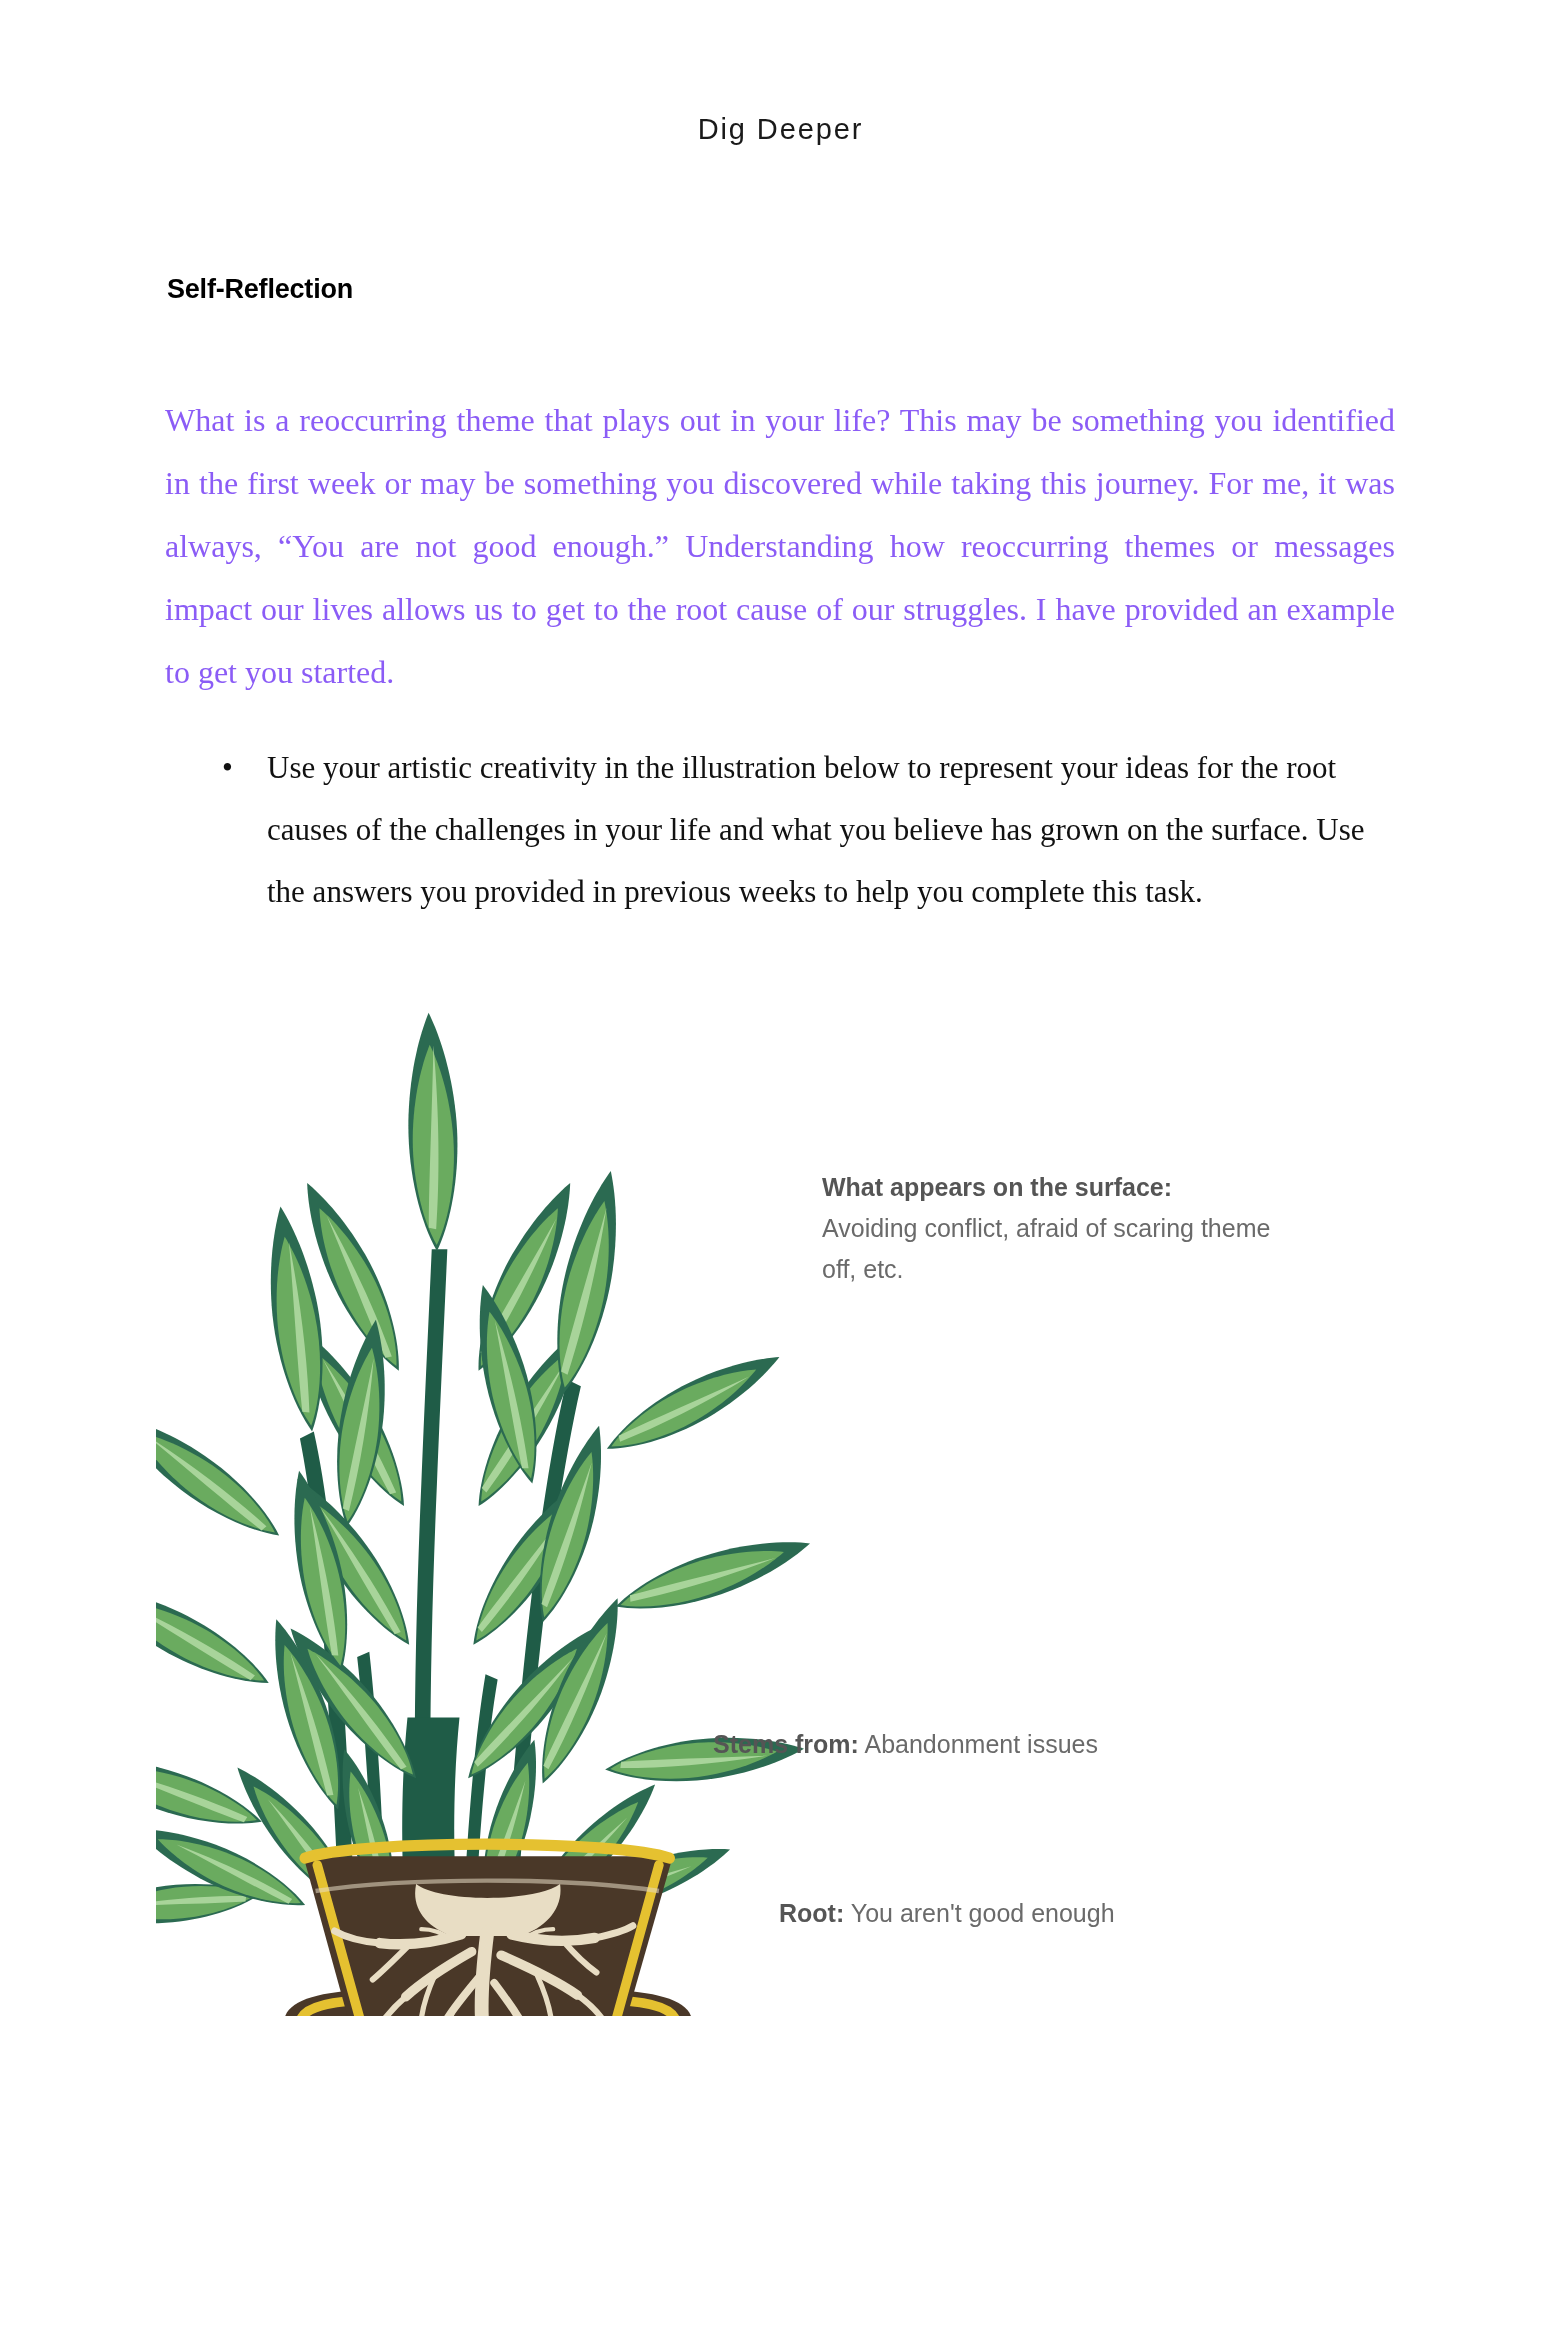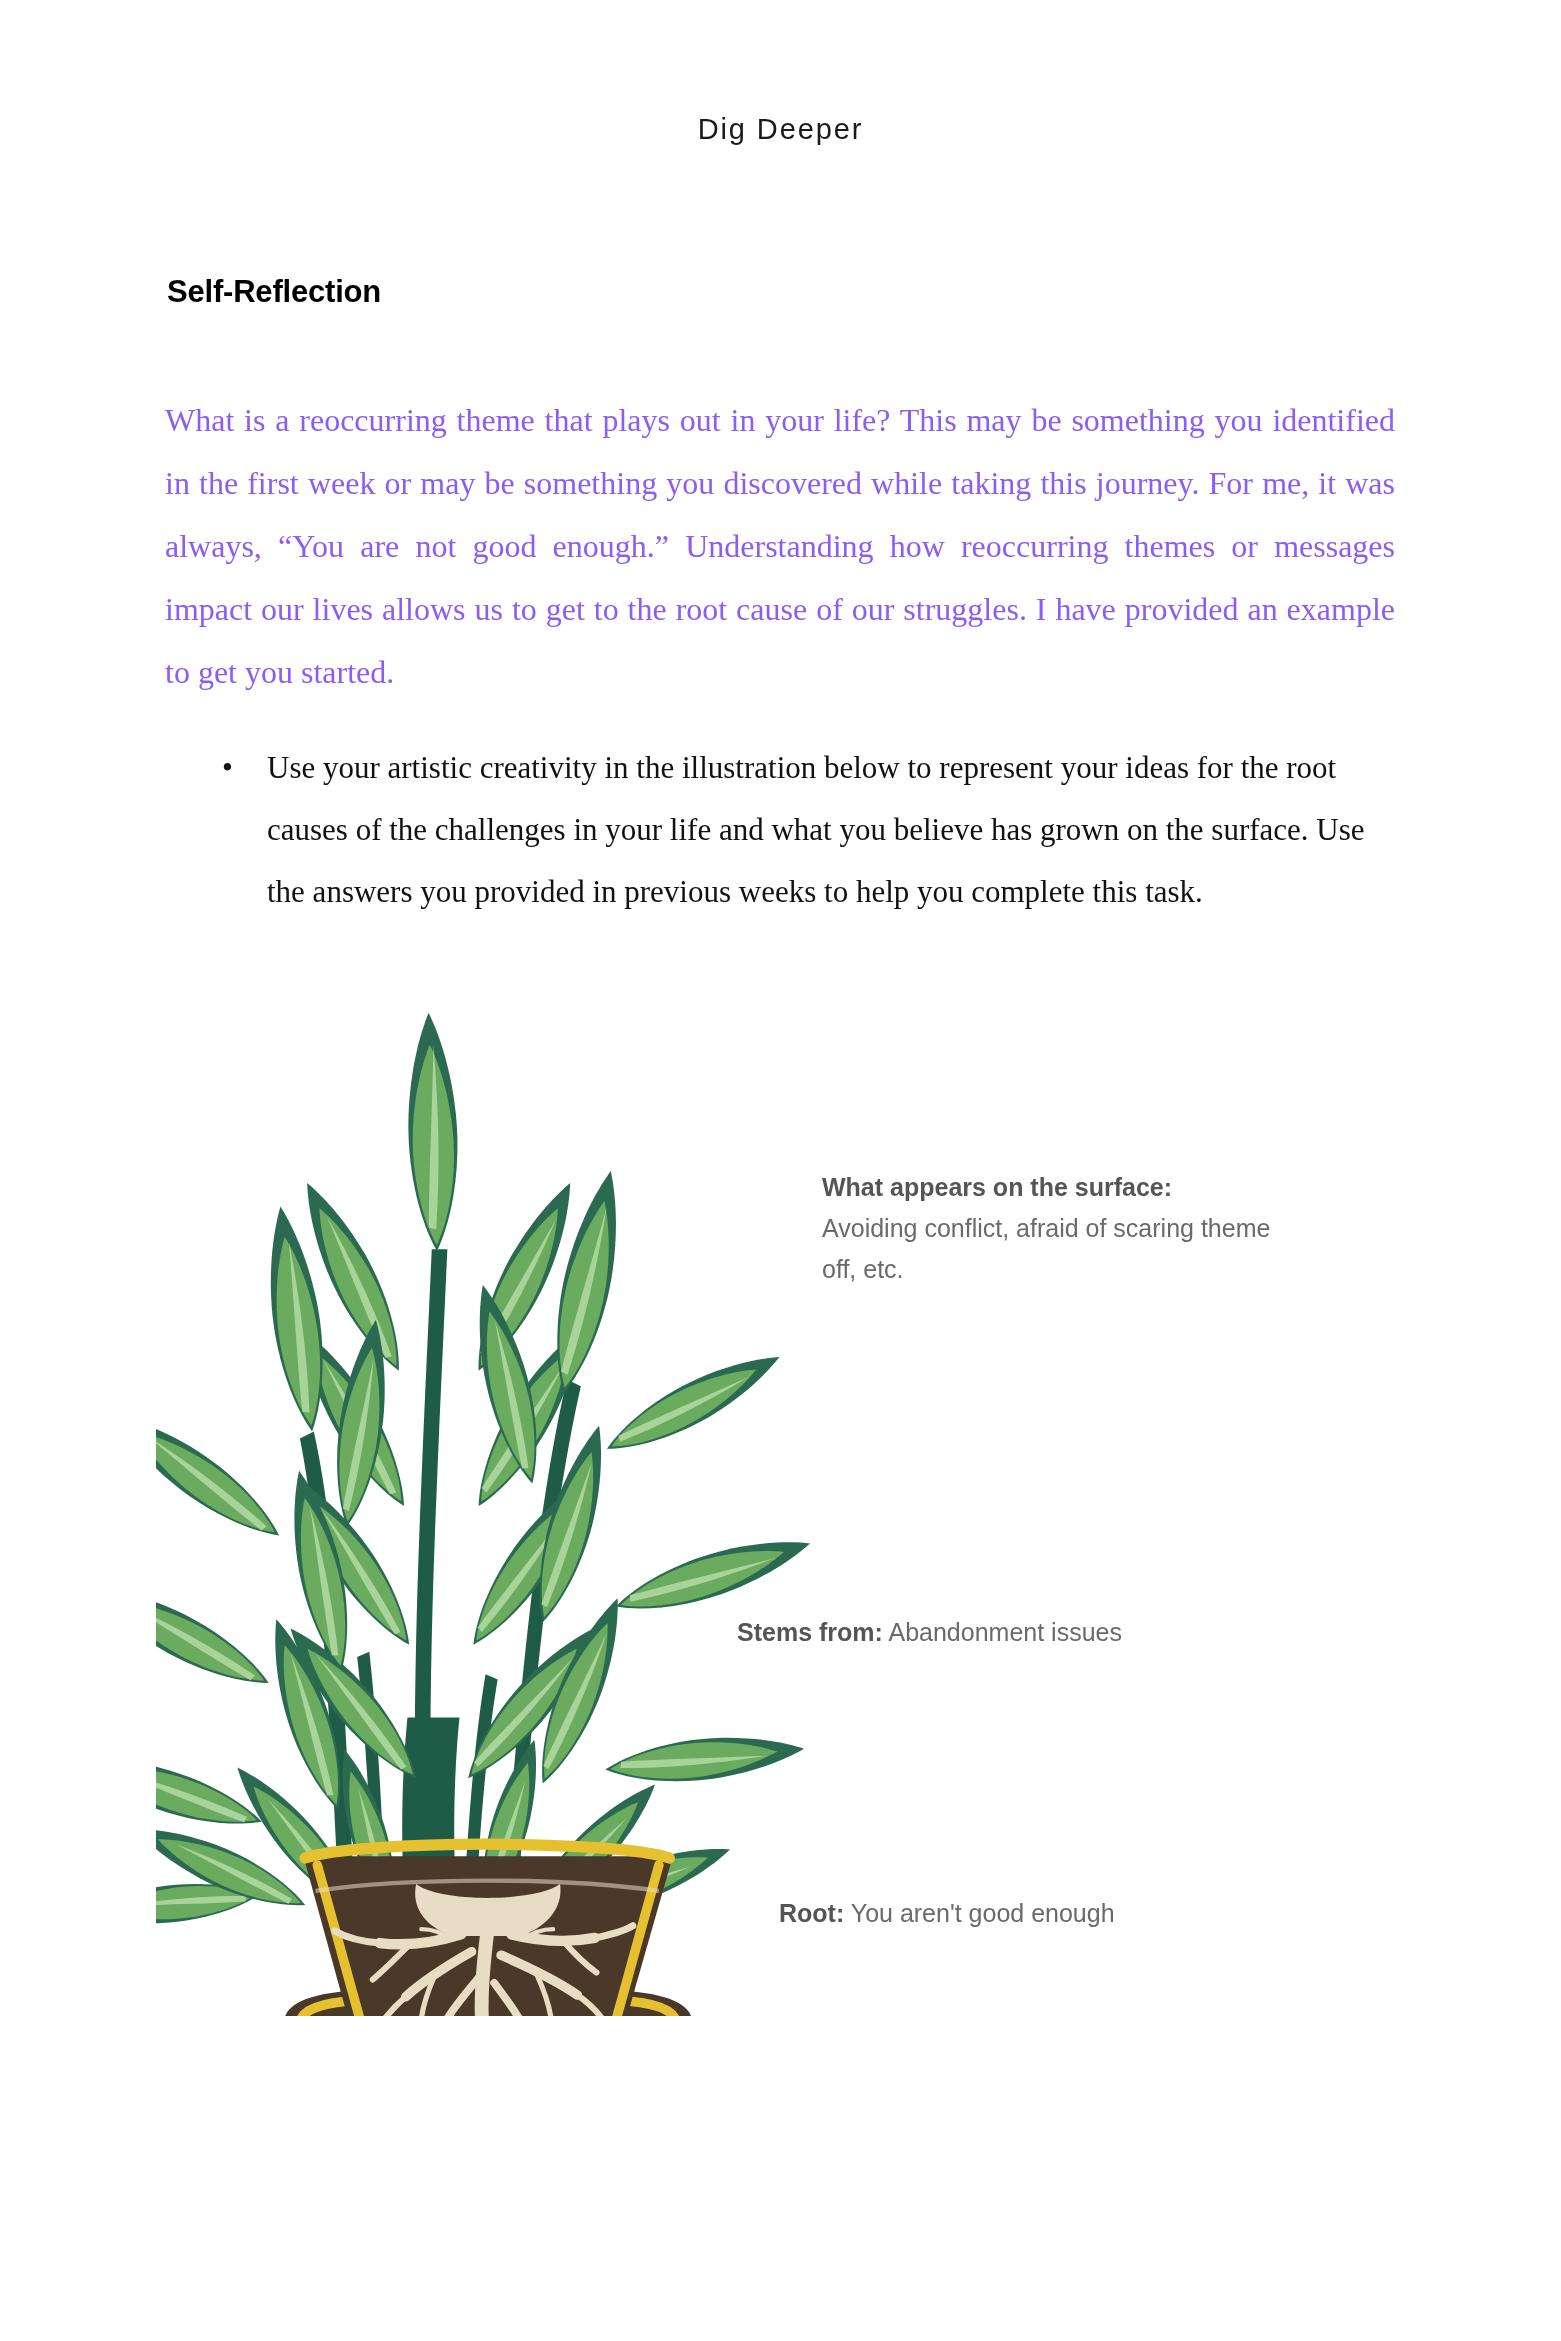--- a/index.html
+++ b/index.html
@@ -30,21 +30,21 @@
     color: #1a1a1a;
   }
 
   
   .section-heading {
     position: absolute;
     top: 274px;
     left: 167px;
     font-family: "Liberation Sans", sans-serif;
     font-weight: bold;
-    font-size: 31px;
+    font-size: 27px;
     letter-spacing: -0.2px;
     color: #000000;
   }
 
   
   .body-paragraph {
     position: absolute;
     top: 389px;
     left: 165px;
     width: 1230px;
@@ -97,21 +97,21 @@
     font-size: 25px;
     line-height: 41px;
     color: #6a6a6a;
   }
   .annotation .label {
     font-weight: bold;
     color: #555555;
     text-align: center;
   }
   .ann-surface { top: 1167px; left: 822px; width: 451px; }
-  .ann-stems   { top: 1612px; left: 713px; width: 520px; margin-left: 24px; }
+  .ann-stems   { top: 1724px; left: 713px; width: 520px; }
   .ann-root    { top: 1893px; left: 779px; width: 364px; }
 
   
   .folio {
     position: absolute;
     top: 2115px;
     left: 0;
     width: 1561px;
     text-align: center;
     font-family: "Liberation Sans", sans-serif;

